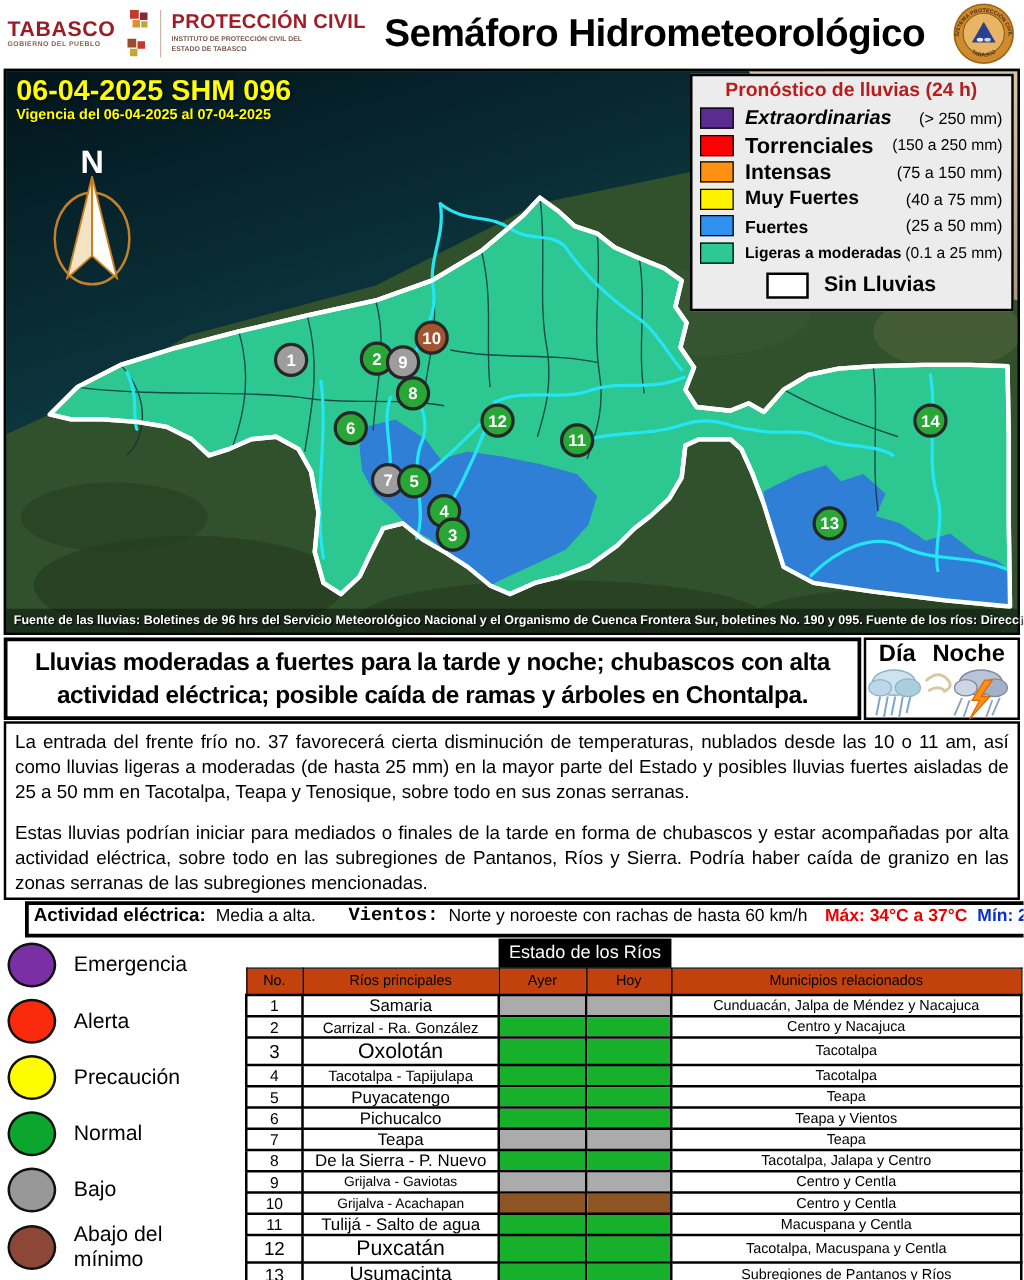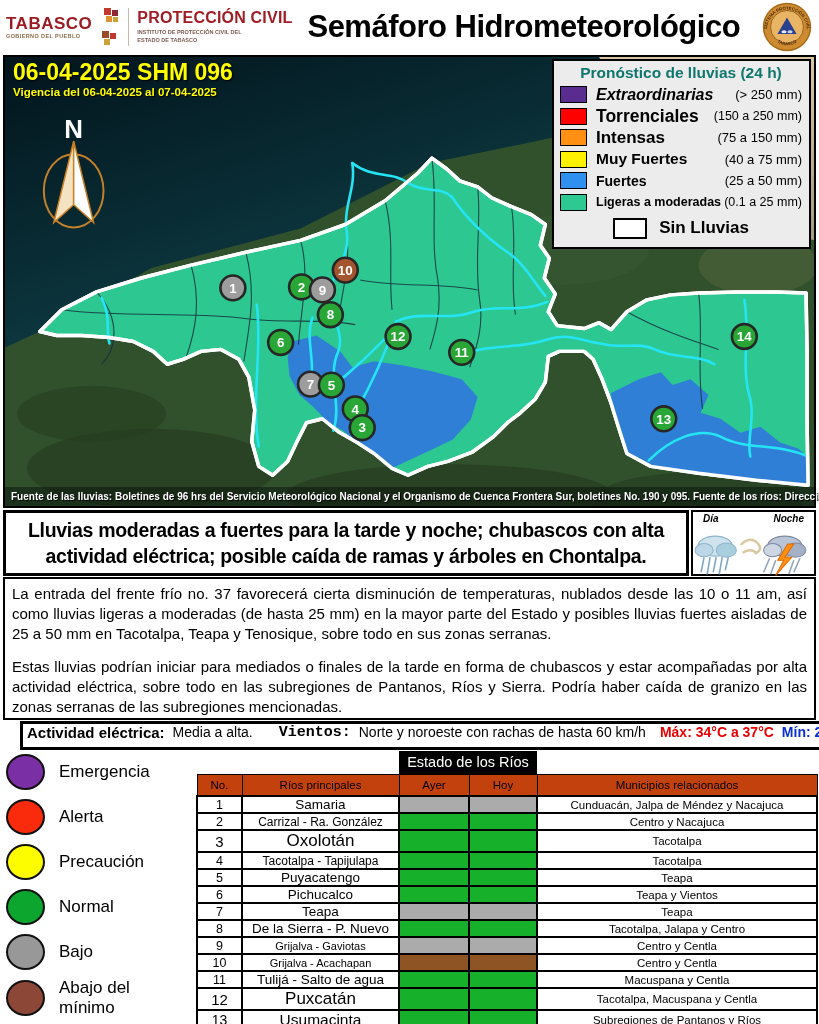--- a/index.html
+++ b/index.html
@@ -23,42 +23,42 @@
   #map-box{position:absolute;left:3px;top:55px;width:813px;height:453px;border:2px solid #000;box-sizing:border-box;background:#203a22;}
   #map-svg{display:block;width:100%;height:100%;}
   #bulletin{position:absolute;left:8px;top:3px;line-height:1.05;}
   #bulletin-id{font-size:23px;font-weight:bold;color:#ffff00;text-shadow:1px 1px 2px #000;}
   #bulletin-validity{font-size:11.5px;font-weight:bold;color:#ffff00;text-shadow:1px 1px 1px #000;margin-top:2px;}
   #source-strip{position:absolute;left:0;right:0;bottom:0;height:19px;background:rgba(8,18,10,.5);
     color:#fff;font-size:10px;font-weight:bold;line-height:19px;padding-left:6px;text-shadow:1px 1px 1px #000;white-space:nowrap;}
 
   
   #rain-legend{position:absolute;top:2px;right:3px;width:259px;background:#ececec;border:2px solid #000;box-sizing:border-box;padding:3px 7px 5px 6px;}
-  #rain-legend-title{font-size:15.5px;font-weight:bold;color:#0f766e;text-align:center;margin-bottom:2px;}
+  #rain-legend-title{font-size:15.5px;font-weight:bold;color:#b91c1c;text-align:center;margin-bottom:2px;}
   .leg-row{display:flex;align-items:center;height:21.5px;}
   .leg-swatch{width:27px;height:17px;border:1.5px solid #000;box-sizing:border-box;margin-right:9px;flex:0 0 auto;}
   .leg-label{flex:1;font-weight:bold;color:#000;white-space:nowrap;}
   .leg-range{font-size:13px;color:#000;white-space:nowrap;}
   .leg-row:nth-child(1) .leg-label{font-size:16px;font-style:italic;}
   .leg-row:nth-child(2) .leg-label{font-size:17.5px;}
   .leg-row:nth-child(3) .leg-label{font-size:17px;}
   .leg-row:nth-child(4) .leg-label{font-size:15.5px;}
   .leg-row:nth-child(5) .leg-label{font-size:14px;}
   .leg-row:nth-child(6) .leg-label{font-size:12.5px;}
   .leg-row:nth-child(2) .leg-range,.leg-row:nth-child(6) .leg-range{font-size:12.5px;}
   #no-rain-row{display:flex;align-items:center;justify-content:center;height:28px;margin-top:1px;}
   #no-rain-swatch{width:34px;height:21px;background:#fff;border:2px solid #000;box-sizing:border-box;margin-right:12px;}
   #no-rain-label{font-size:17px;font-weight:bold;}
 
   
   #headline-row{position:absolute;left:3px;top:510px;width:813px;height:66px;display:flex;}
   #headline-box{flex:1;border:3px solid #000;box-sizing:border-box;display:flex;align-items:center;justify-content:center;padding:0 6px;margin-right:2px;}
   #headline-text{font-size:19.5px;font-weight:bold;letter-spacing:-.3px;text-align:center;line-height:1.35;}
   #daynight-box{width:125px;border:2px solid #000;box-sizing:border-box;position:relative;padding:1px 4px;}
-  .dn-labels{display:flex;justify-content:space-between;font-size:10px;font-weight:bold;padding:0 6px;font-style:italic;}
+  .dn-labels{display:flex;justify-content:space-between;font-size:19px;font-weight:bold;padding:0 6px;}
   .dn-icons{position:absolute;left:0;right:0;bottom:0;top:18px;}
 
   
   #forecast-box{position:absolute;left:3px;top:577px;width:813px;height:143px;border:2px solid #000;box-sizing:border-box;padding:5px 7px;}
   #forecast-box p{margin:0 0 14px 0;font-size:15px;line-height:1.32;text-align:justify;color:#000;}
 
   
   #conditions-box{position:absolute;left:20px;top:721px;width:813px;height:29px;border:3px solid #000;box-sizing:border-box;
     display:flex;align-items:flex-start;gap:8px;padding:0 4px;white-space:nowrap;font-size:14px;}
   .cond-label{font-weight:bold;font-size:15px;}

